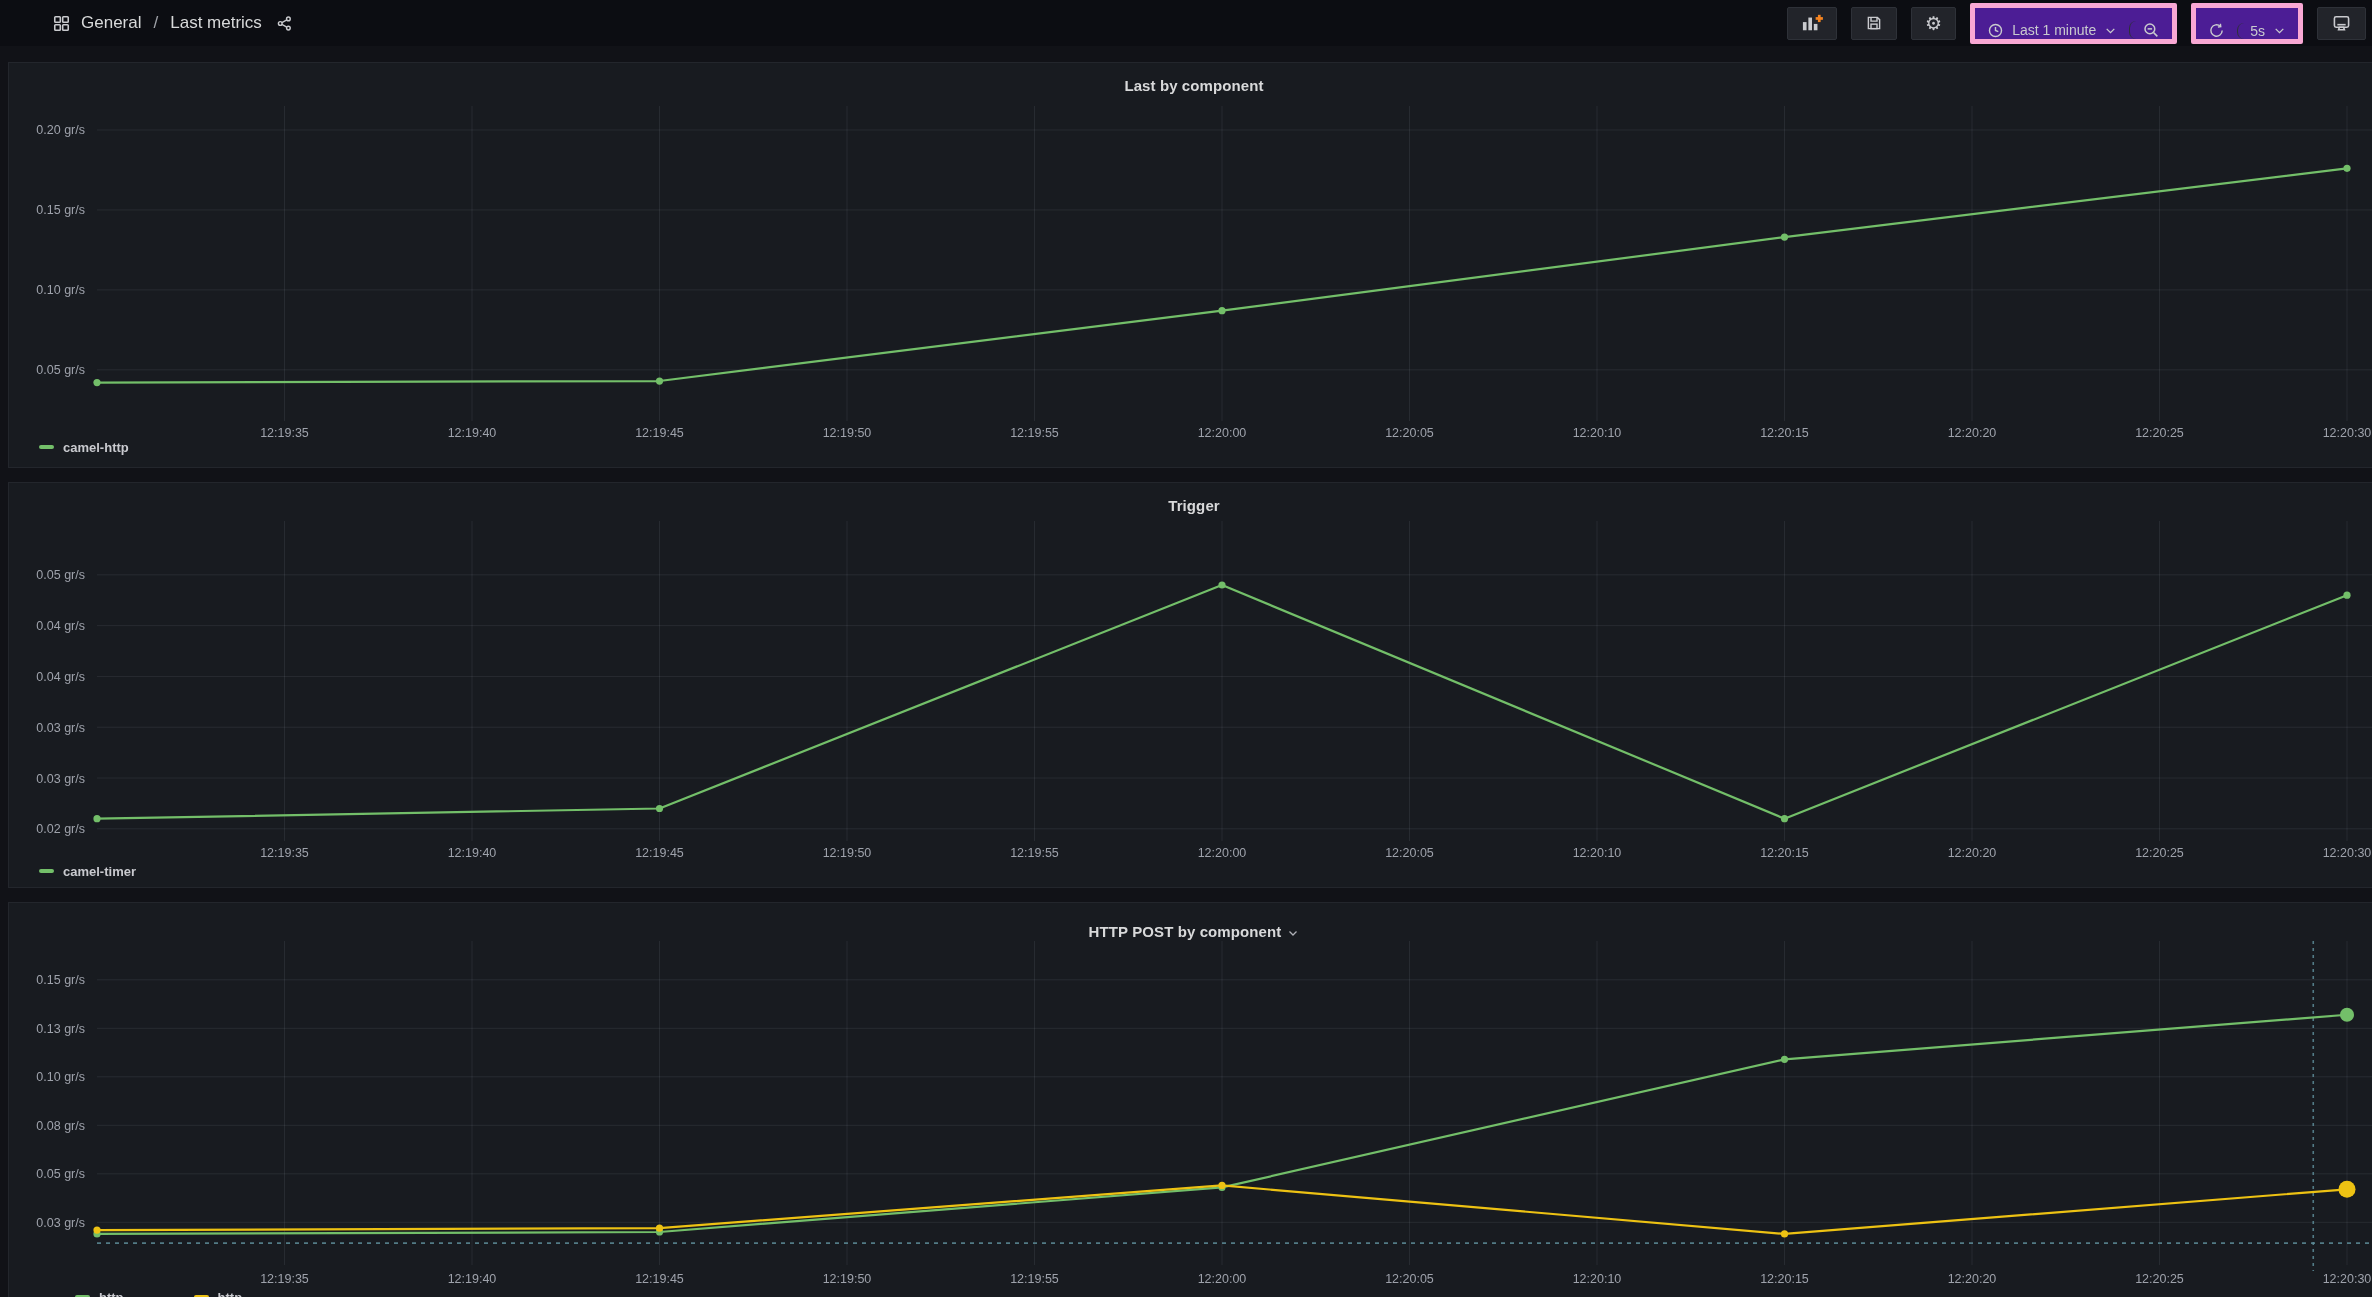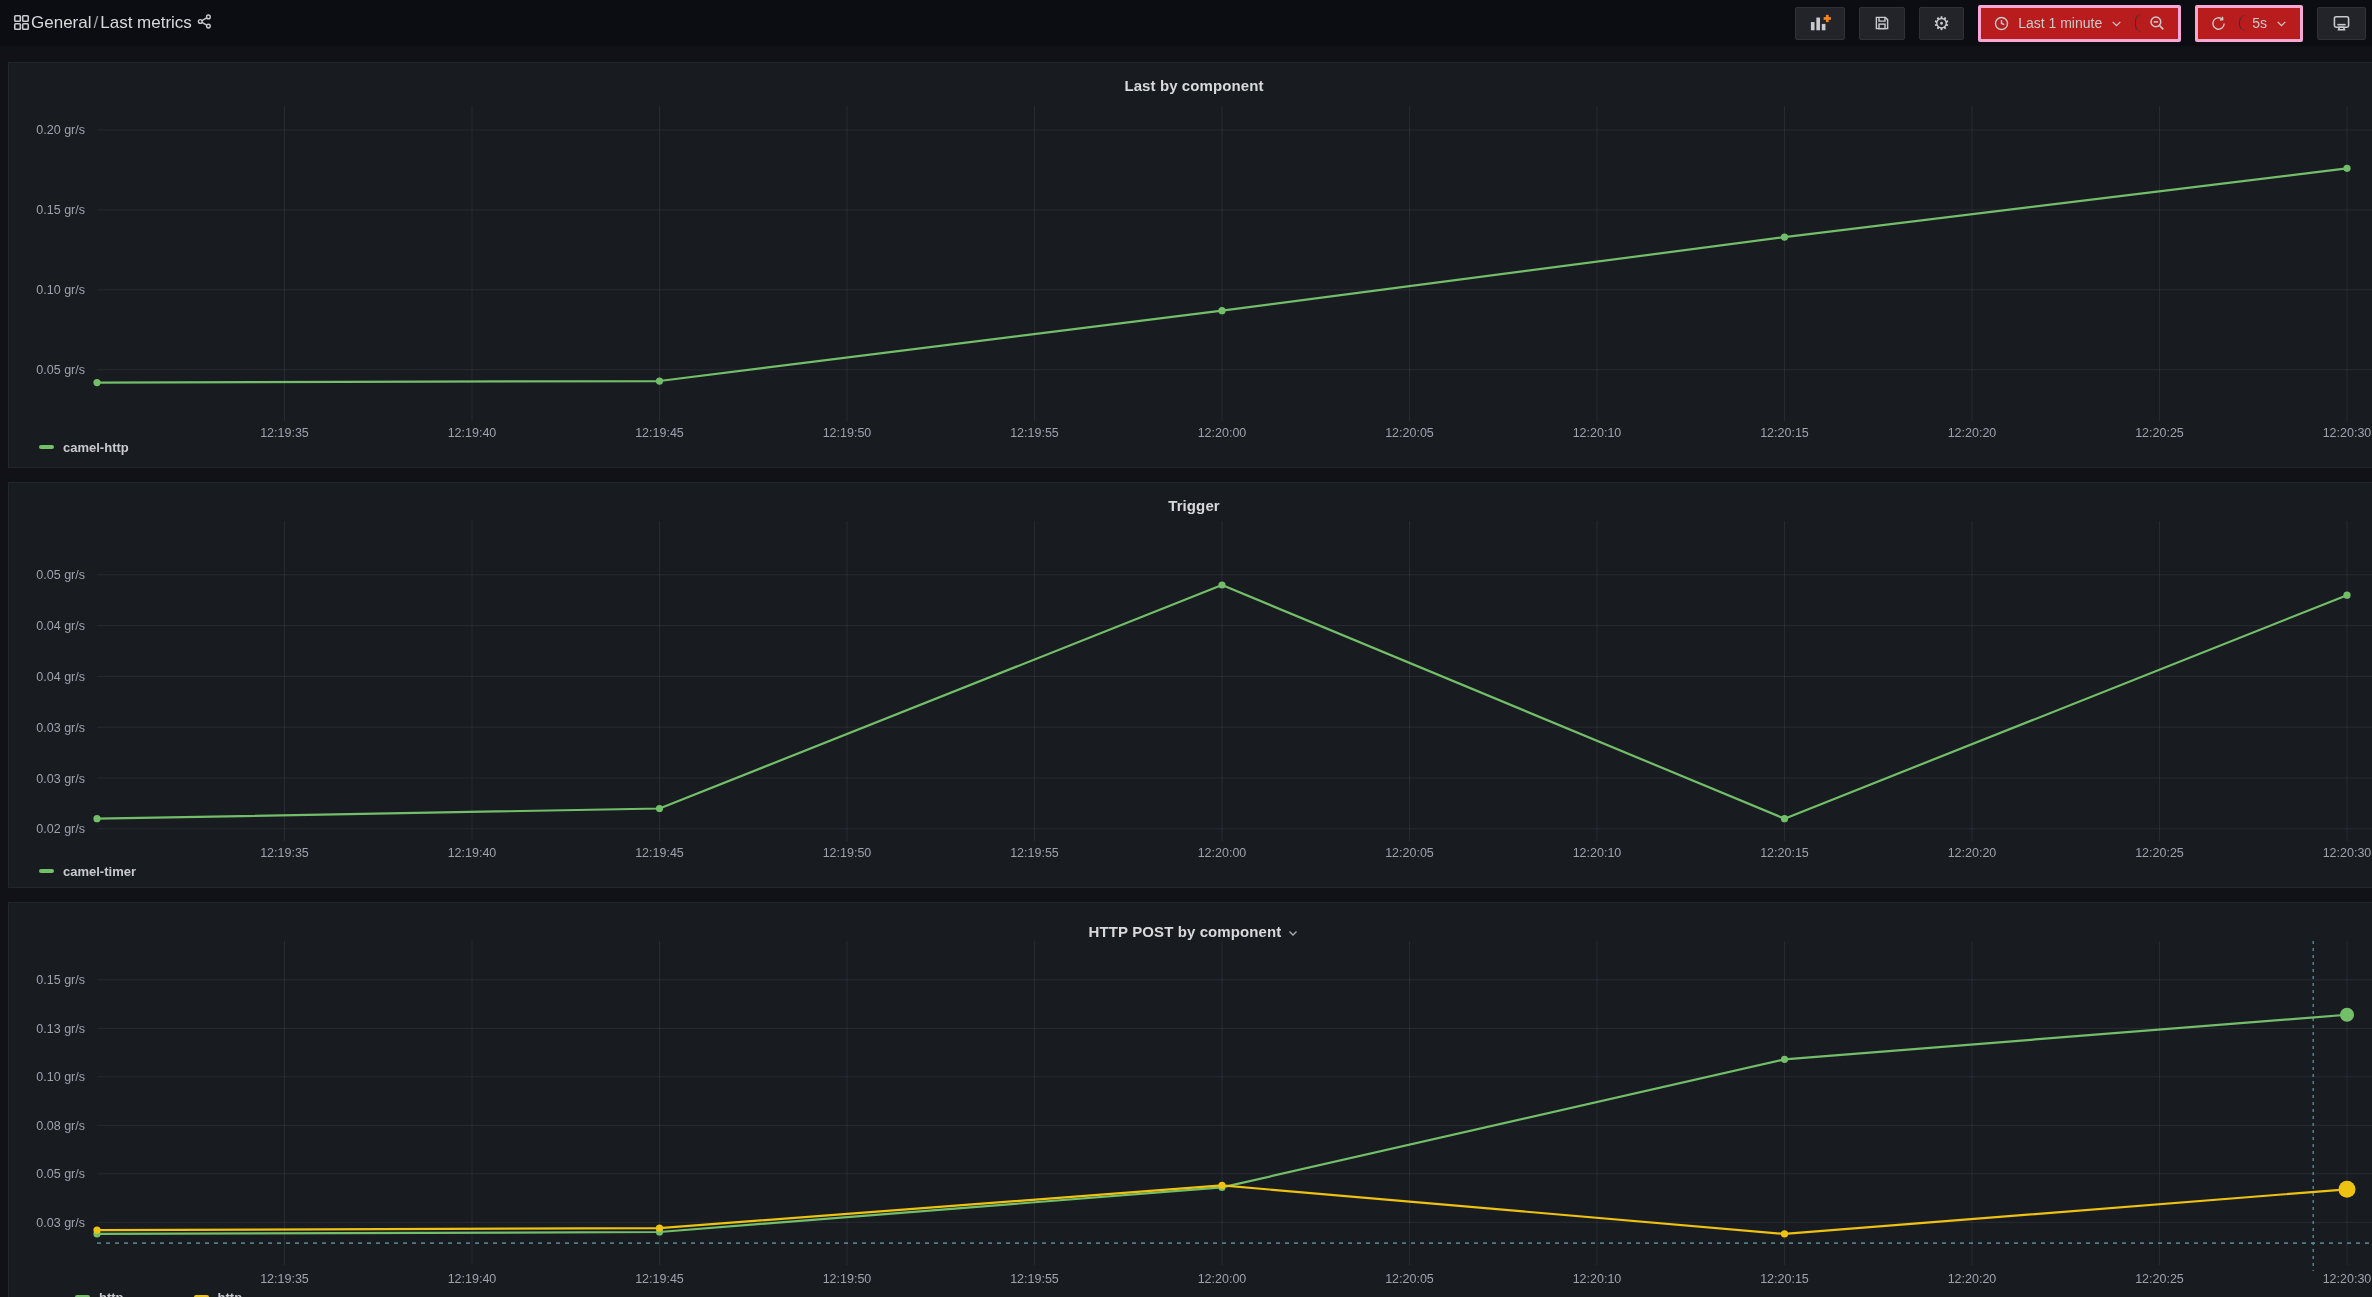--- a/index.html
+++ b/index.html
@@ -1,27 +1,27 @@
 <!DOCTYPE html>
 <html><head>
 <meta charset="utf-8">
 <style>
   html,body{margin:0;padding:0;background:#111217;width:2372px;height:1297px;overflow:hidden;
     font-family:"Liberation Sans","DejaVu Sans",sans-serif;-webkit-font-smoothing:antialiased;}
   .page{position:absolute;inset:0;width:2372px;height:1297px;background:#111217;}
 
   
   .navbar{position:absolute;left:0;top:0;width:2372px;height:46px;background:#0c0d12;display:flex;align-items:center;}
-  .crumbs{display:flex;align-items:flex-start;padding-left:12px;color:#d8d9da;font-size:17px;}
+  .crumbs{display:flex;align-items:center;gap:10px;padding-left:12px;color:#d8d9da;font-size:17px;margin-left:40px;}
   .crumbs .sep{color:#9fa2a8;padding:0 2px;}
   .icon{display:inline-flex;align-items:center;justify-content:center;color:#c9cace;}
   .toolbar{position:absolute;right:0;top:0;height:46px;display:flex;align-items:center;gap:14px;padding-right:6px;}
   .tbtn{height:31px;background:#22242a;border:1px solid #2e3138;border-radius:2px;display:flex;align-items:center;
     color:#c9cace;font-size:14px;padding:0 12px;cursor:pointer;}
-  .tgroup{height:31px;display:flex;align-items:center;background:#b91c1c;border:3px solid #f9a8d4;border-radius:2px;}
+  .tgroup{height:31px;display:flex;align-items:flex-end;background:#4c1d95;border:5px solid #f9a8d4;border-radius:2px;}
   .tgroup .seg{display:flex;align-items:center;gap:8px;padding:0 12px;color:#c9cace;font-size:14px;}
   .tgroup .seg + .seg{border-left:1px solid #2e3138;border-radius:7px;}
 
   
   .panel{position:absolute;left:8px;width:2372px;background:#181b20;border:1px solid #23262c;box-sizing:border-box;}
   .panel-title{position:absolute;left:0;width:100%;text-align:center;color:#d8d9da;font-size:15px;font-weight:700;
     letter-spacing:.1px;display:flex;align-items:center;justify-content:center;gap:6px;}
   .panel-title .chev{display:none;color:#aeb0b6;margin-top:2px;}
   .panel-title.has-menu .chev{display:inline-flex;}
   .chart-svg{position:absolute;left:0;}

